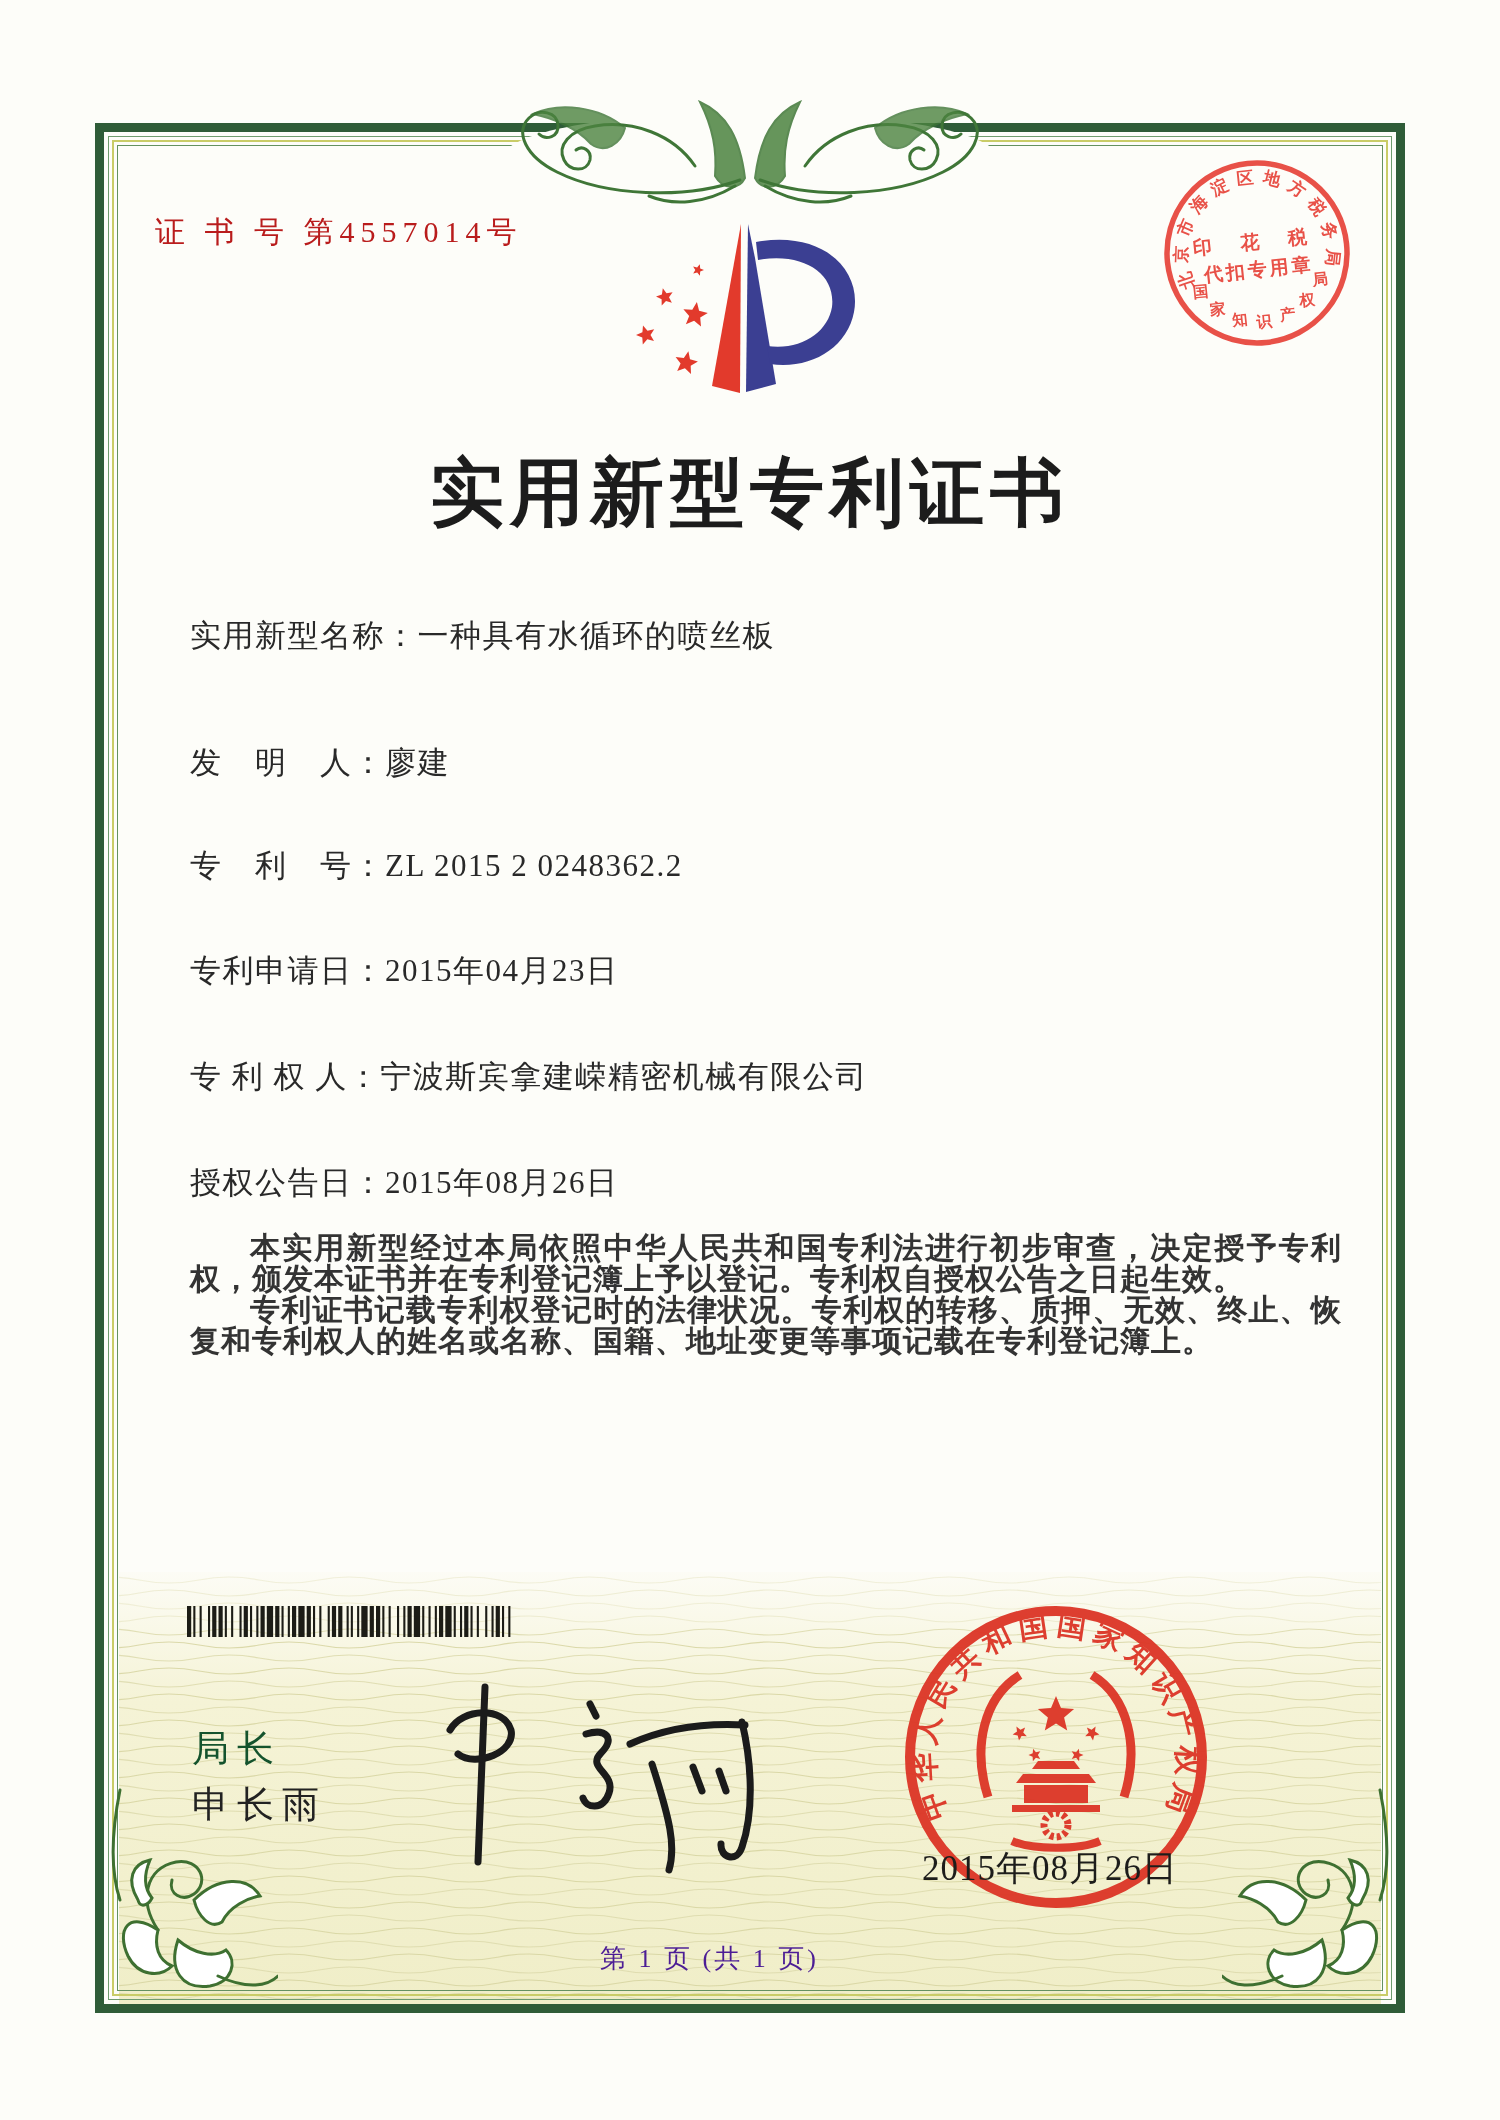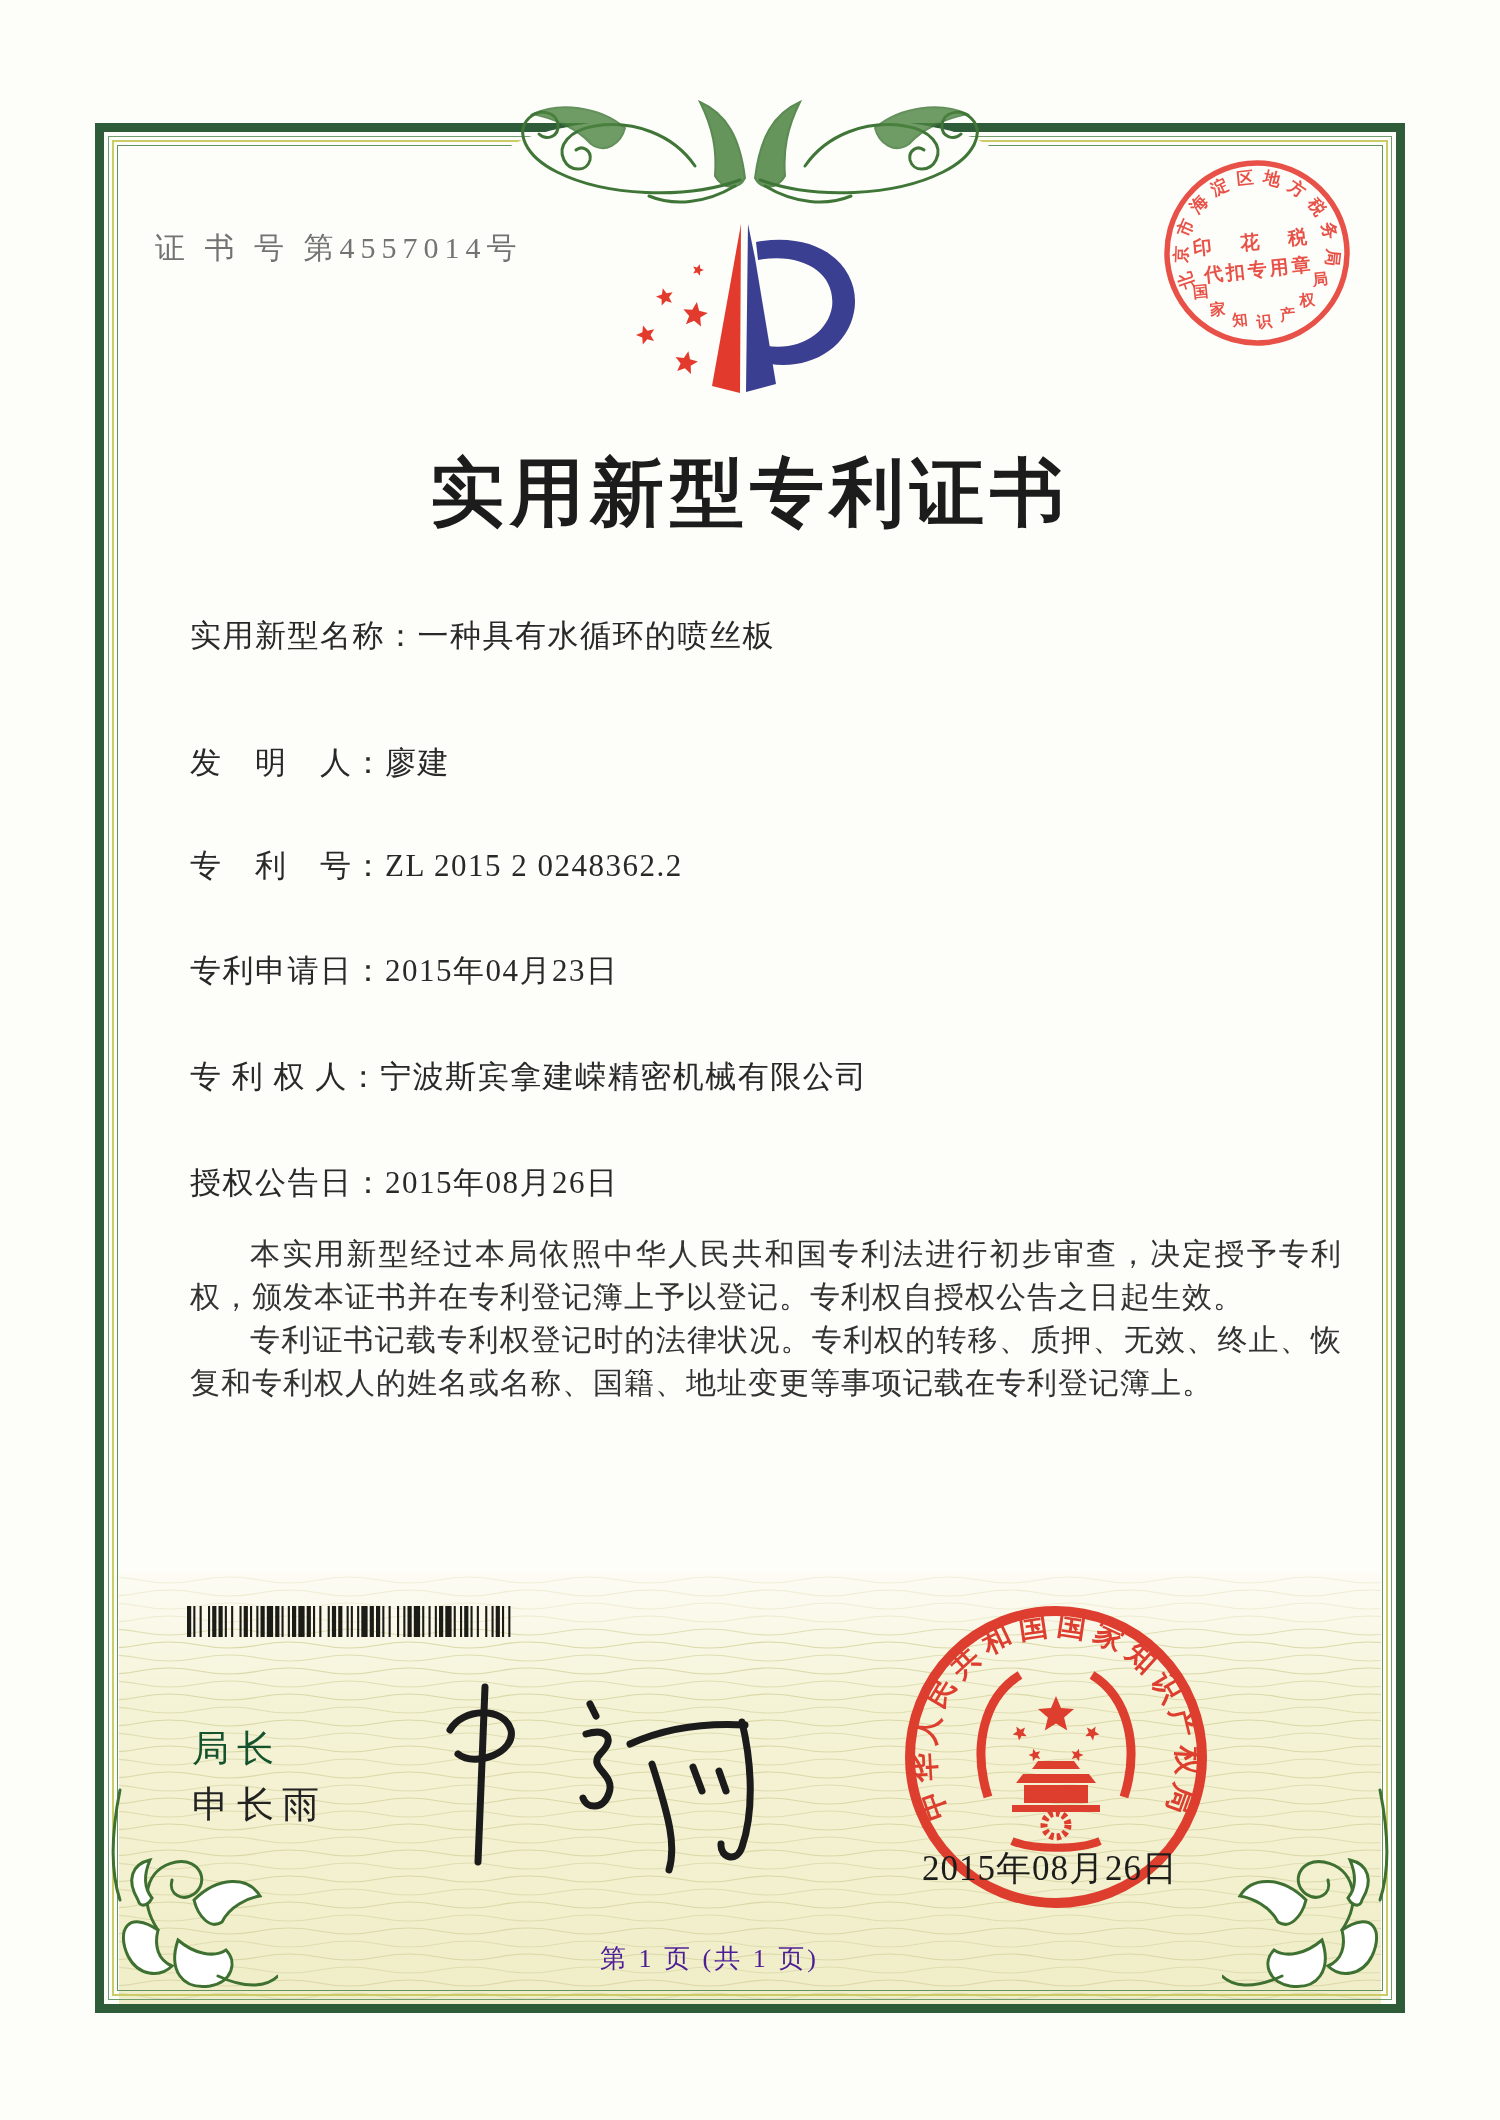--- a/index.html
+++ b/index.html
@@ -13,26 +13,26 @@
   
   .frame1{left:95px;top:123px;width:1310px;height:1890px;border:9px solid #2f5c38;}
   .frame2{left:108px;top:136px;width:1284px;height:1864px;border:1px solid #6f9c6e;}
   .frame3{left:112px;top:140px;width:1276px;height:1856px;border:2px solid #c9cc67;}
   .frame4{left:117px;top:145px;width:1266px;height:1846px;border:1px solid #649160;}
   
   #band{left:119px;top:1572px;width:1262px;height:432px;
     background:linear-gradient(180deg,rgba(251,250,238,.35) 0%, #f5f3d6 30%, #f0eec8 100%);}
   #band svg{display:block;}
   
-  #certno{left:155px;top:228px;font-size:30px;letter-spacing:6px;color:#737373;white-space:pre;text-align:center;}
+  #certno{left:155px;top:212px;font-size:30px;letter-spacing:6px;color:#b91c1c;white-space:pre;text-align:center;}
   #title{left:0;top:444px;width:1500px;text-align:center;font-size:74px;font-weight:bold;
     letter-spacing:6px;color:#1c1c1c;}
   .field-row{left:190px;font-size:31px;color:#292929;letter-spacing:1.5px;white-space:pre;}
-  #body-text{left:190px;top:1232px;width:1152px;font-size:30px;line-height:43px;
-    color:#333;letter-spacing:1px;text-align:justify;}
+  #body-text{left:190px;top:1232px;width:1152px;font-size:30px;line-height:31px;
+    color:#333;letter-spacing:1px;text-align:justify;font-weight:bold;}
   #body-text p{margin:0;text-indent:2em;}
   #director-title{left:192px;top:1724px;font-size:37px;letter-spacing:8px;color:#14532d;
     font-family:"Liberation Sans","DejaVu Sans",sans-serif;font-weight:500;}
   #director-name{left:192px;top:1780px;font-size:37px;letter-spacing:8px;color:#222;
     font-family:"Liberation Sans","DejaVu Sans",sans-serif;font-weight:500;}
   #seal-date{left:922px;top:1845px;font-size:35px;letter-spacing:1px;color:#1d1d1b;z-index:6;white-space:pre;}
   #footer{left:600px;top:1941px;font-size:26px;letter-spacing:3px;color:#4c1d95;}
   svg text{font-family:"Liberation Serif","DejaVu Serif",serif;}
 </style>
 </head>

